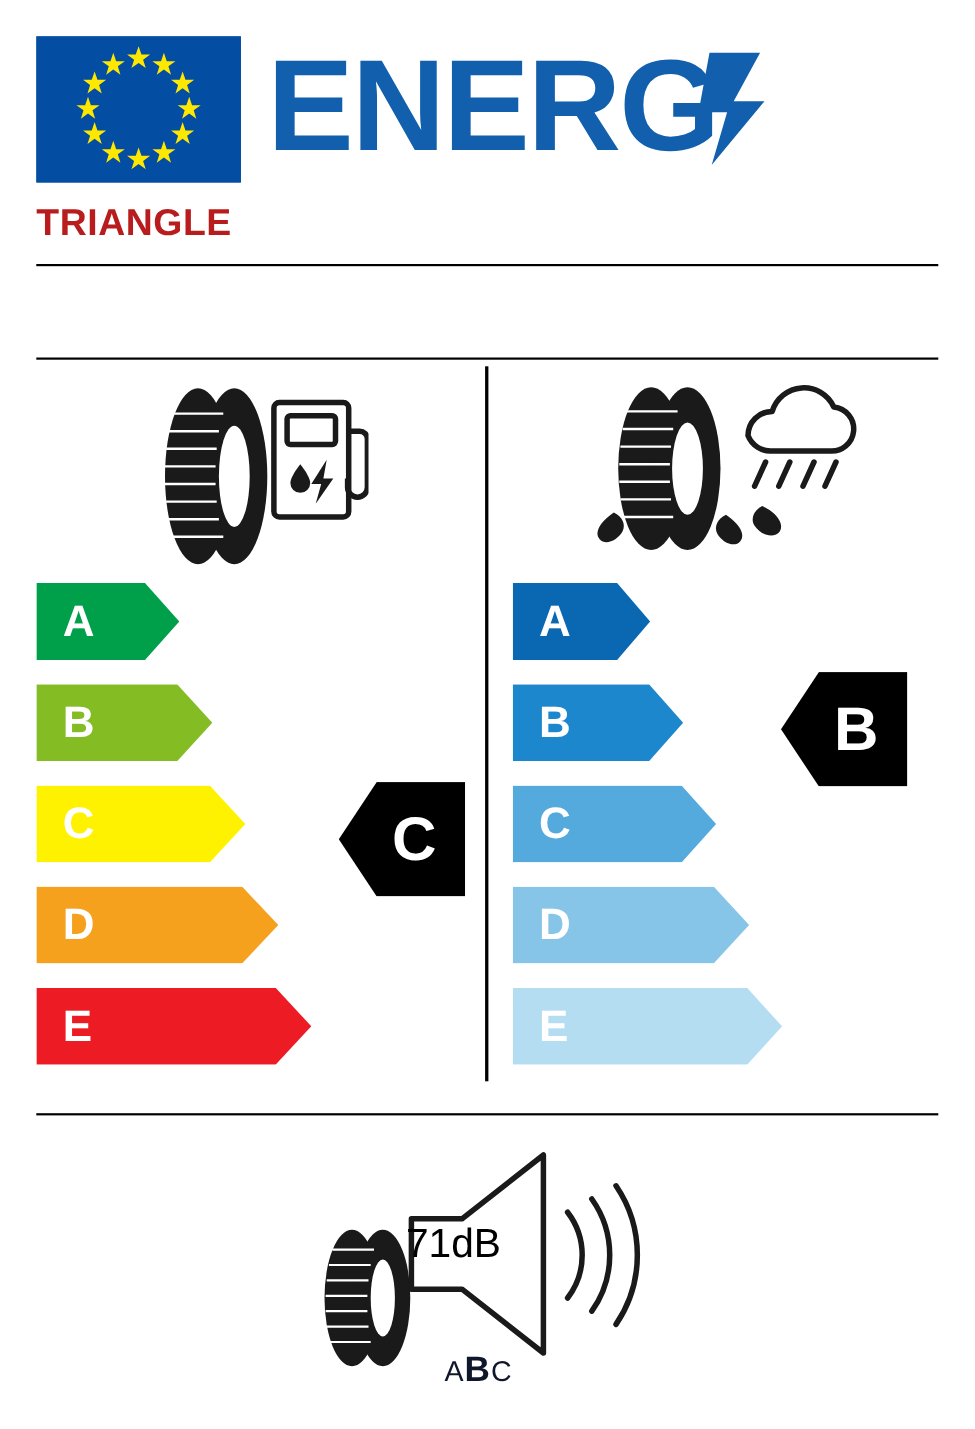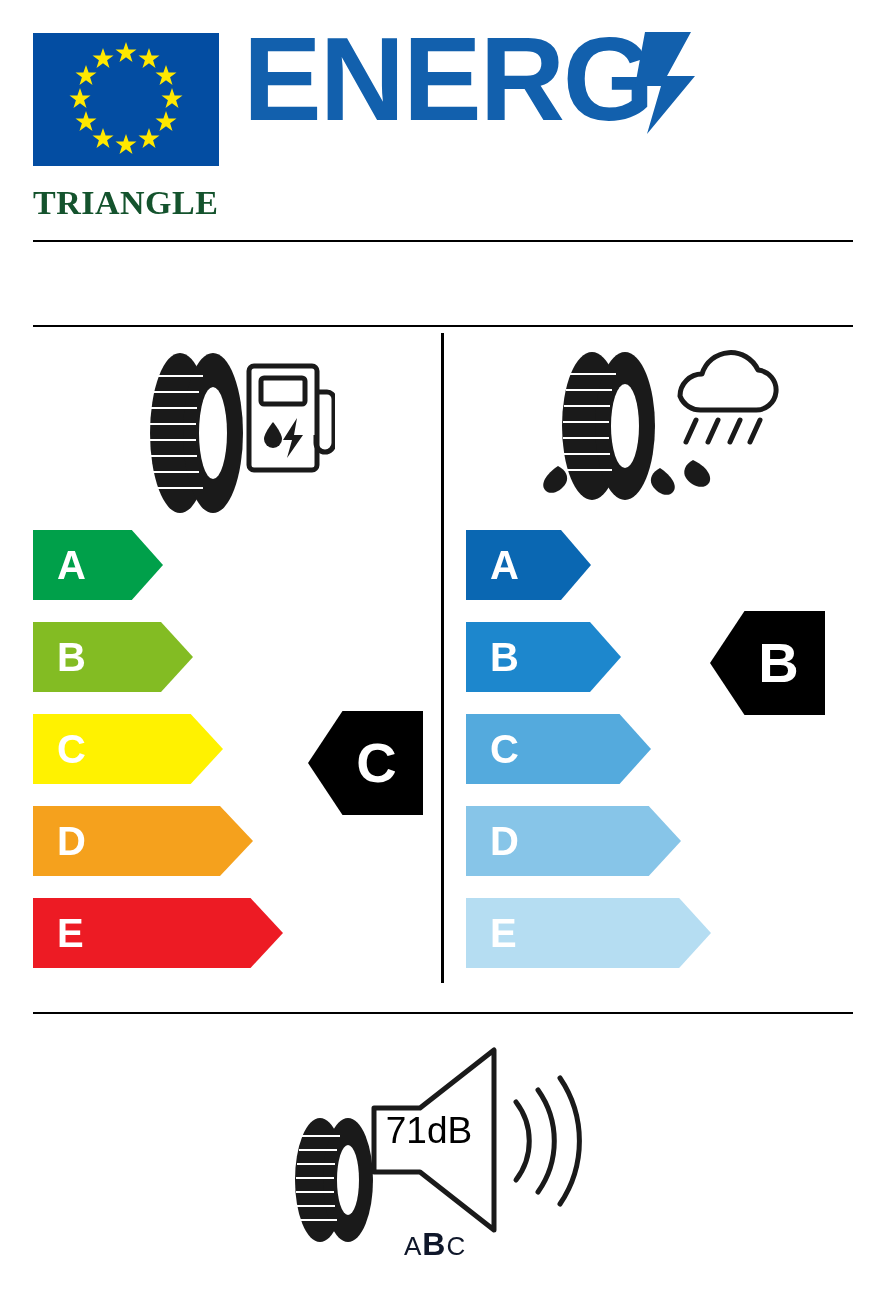--- a/index.html
+++ b/index.html
@@ -23,35 +23,34 @@
   .eu-flag {
     position: absolute;
     left: 33px; top: 33px;
     width: 186px; height: 133px;
     background: #034da2;
   }
   .eu-flag svg { display: block; }
 
   .energ-word {
     position: absolute;
-    left: 243px; top: 28px;
+    left: 243px; top: 44px;
     width: 470px; height: 110px;
   }
   .energ-word svg { display: block; }
 
   
   .brand {
     position: absolute;
     left: 33px; top: 186px;
     font-size: 34px;
     font-weight: bold;
     letter-spacing: 0.5px;
-    color: #14532d;
-    line-height: 1;
-    font-family: Liberation Serif, serif;
+    color: #b91c1c;
+    line-height: 1;
   }
 
   
   .rule {
     position: absolute;
     background: #000;
     height: 2px;
   }
   .rule-top    { left: 33px; top: 240px; width: 820px; }
   .rule-second { left: 33px; top: 325px; width: 820px; }
@@ -143,21 +142,21 @@
     line-height: 1;
   }
   .noise-classes .sel {
     font-size: 32px;
     font-weight: bold;
   }
   .noise-db {
     position: absolute;
     left: 369px; top: 1112px;
     width: 120px;
-    text-align: center;
+    text-align: left;
     font-size: 37px;
     font-weight: normal;
     color: #000;
     line-height: 1;
   }
 </style>
 </head>
 <body>
 
 <div class="label">

